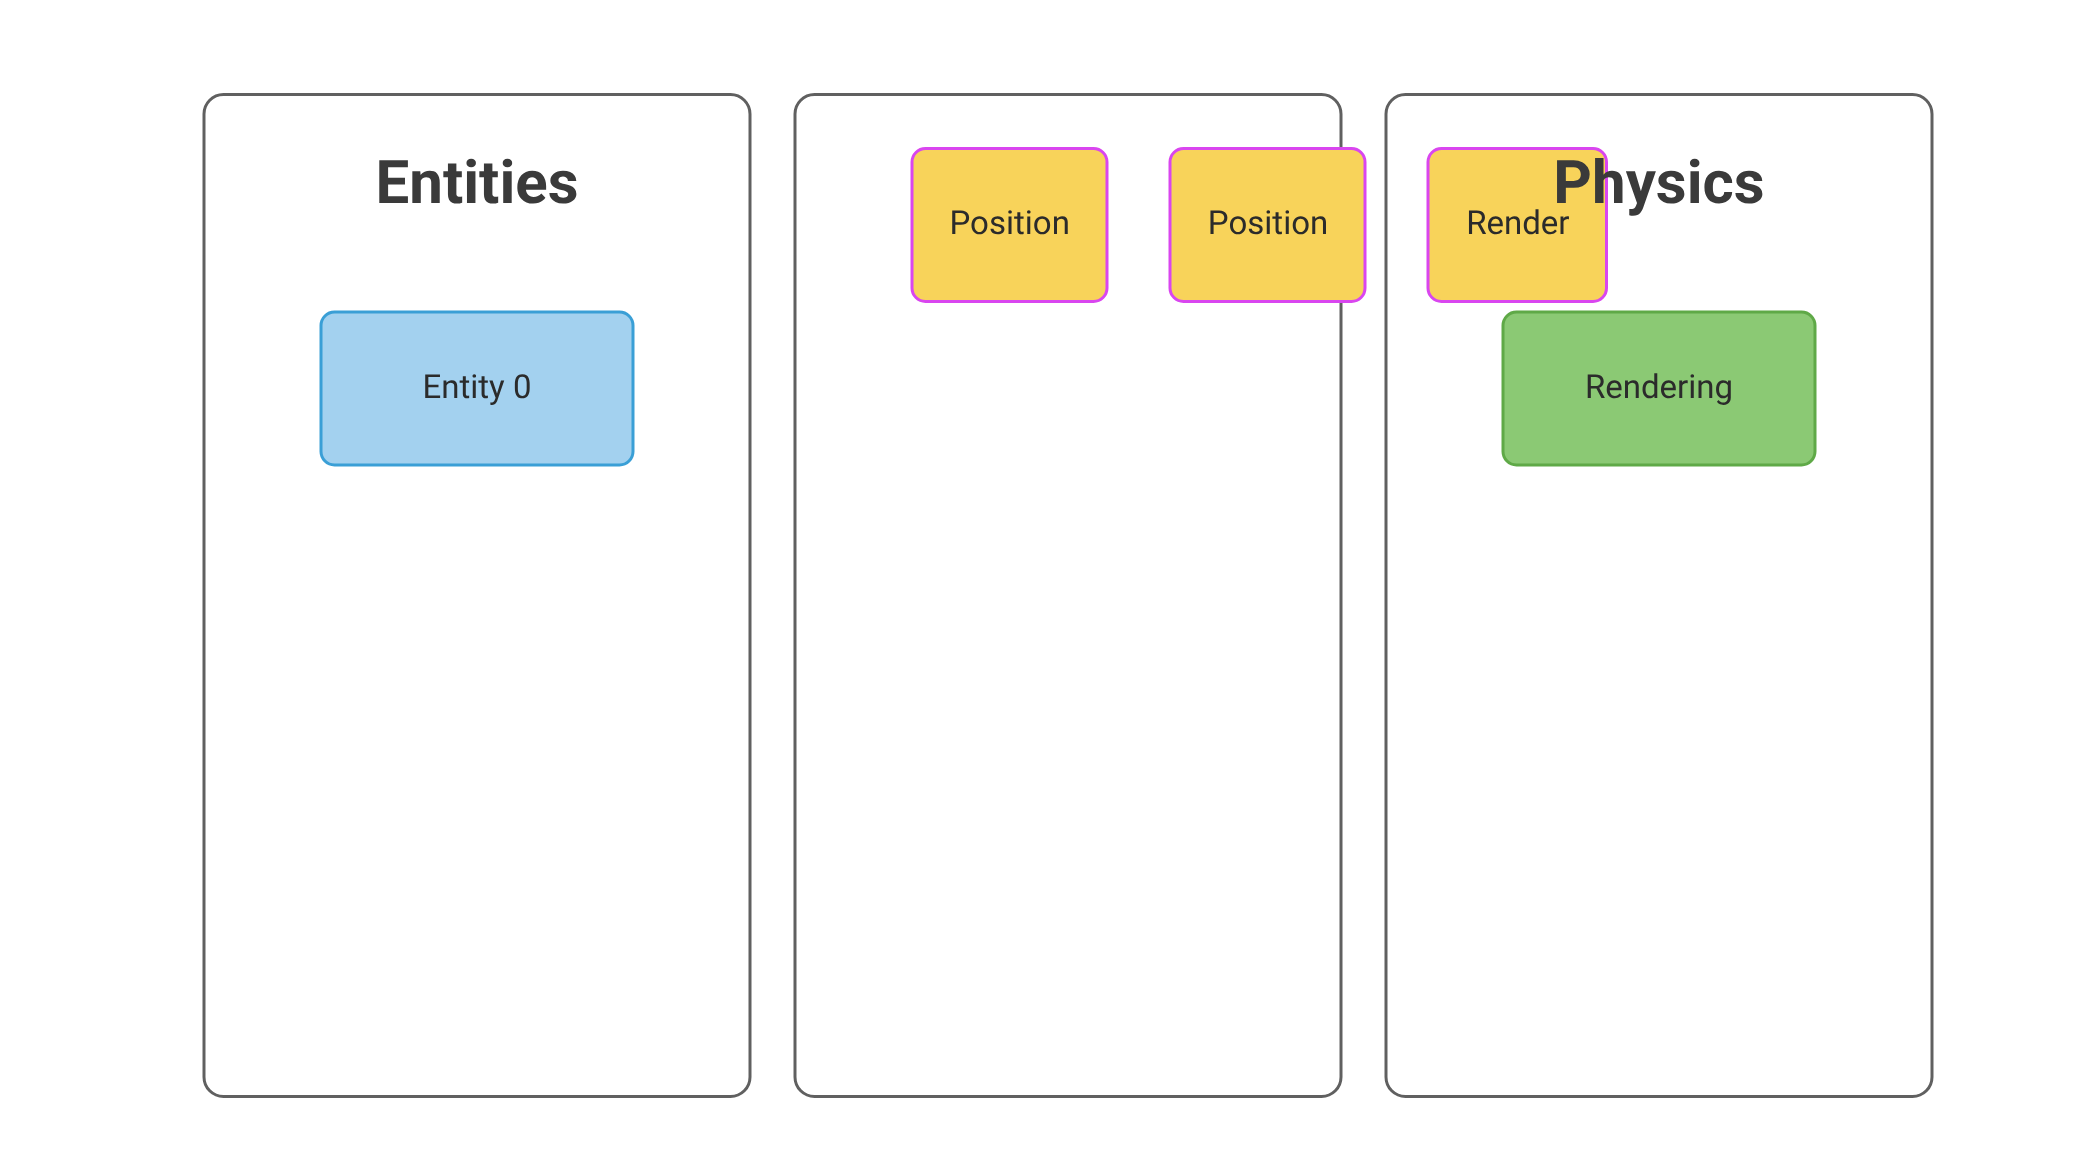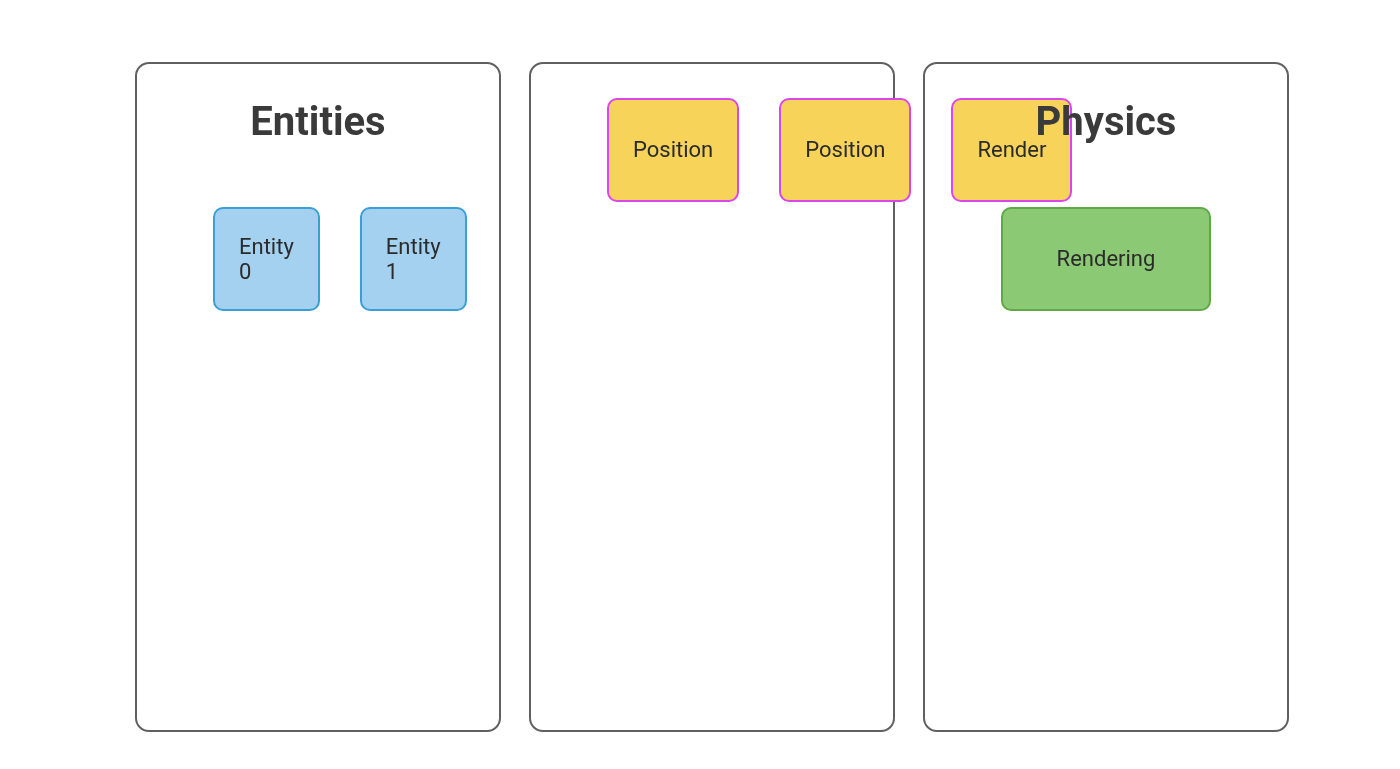--- a/index.html
+++ b/index.html
@@ -73,23 +73,20 @@
 <body>
 
 <div class="container">
 
   <div class="column">
     <div class="column-title">Entities</div>
     <div class="items">
       <div class="item blue">
         <span>Entity 0</span>
       </div>
-      <div class="item blue">
-        <span>Entity 1</span>
-      </div>
     </div>
   </div>
 
   <div class="column">
     <div class="items">
       <div class="item yellow">
         <span>Position</span>
       </div>
       <div class="item yellow">
         <span>Position</span>

